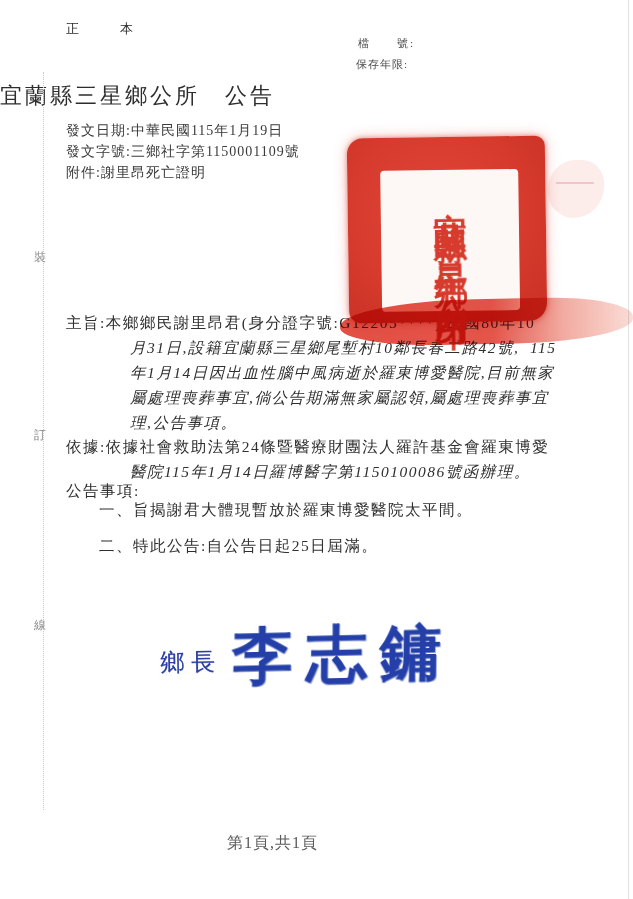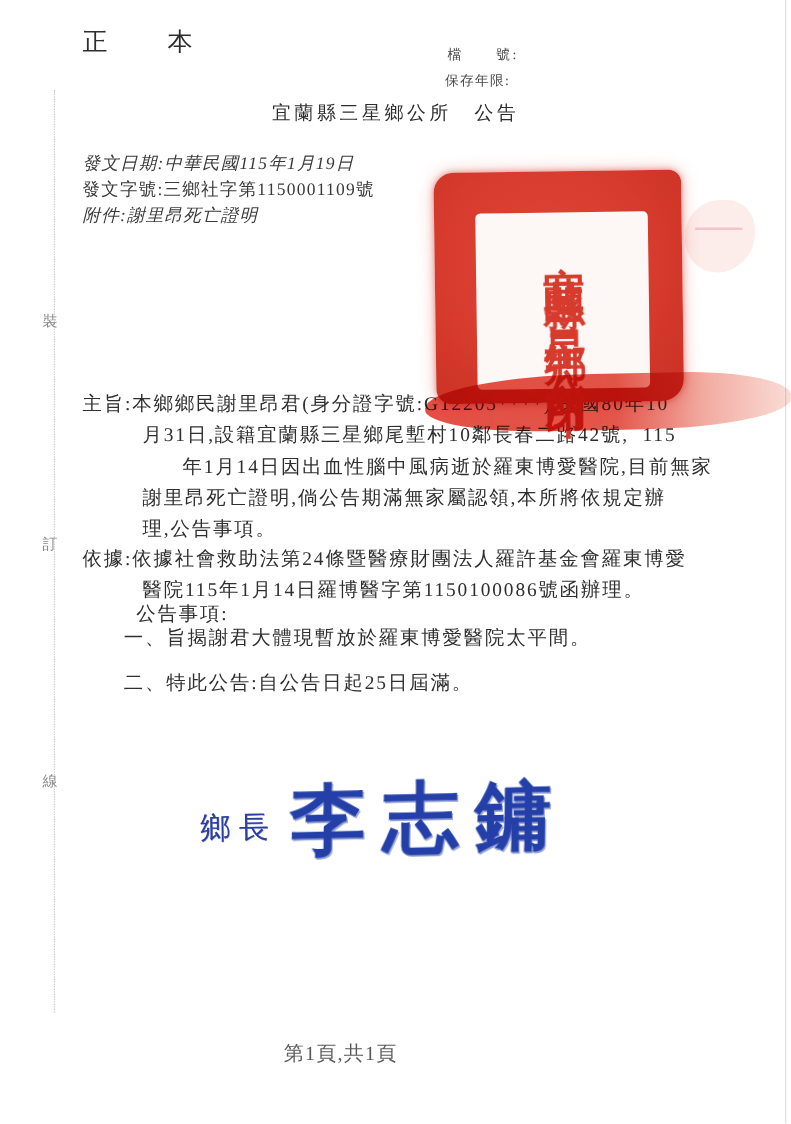--- a/index.html
+++ b/index.html
@@ -7,39 +7,39 @@
     width:633px;height:899px;
     background:#ffffff;
     font-family:"Liberation Serif","DejaVu Serif",serif;
     color:#333;
     position:relative;
     overflow:hidden;
   }
   .abs{position:absolute;}
 
   
-  .copy-label{left:66px;top:20px;font-size:20px;letter-spacing:14px;color:#2e2e2e;}
+  .copy-label{left:66px;top:20px;font-size:13px;letter-spacing:14px;color:#2e2e2e;}
   .file-no{left:358px;top:36px;font-size:11px;color:#4a4a4a;letter-spacing:2px;}
   .retention{left:356px;top:57px;font-size:11px;color:#4a4a4a;letter-spacing:1px;}
-  .doc-title{left:0;top:81px;width:633px;text-align:center;font-size:15px;letter-spacing:3px;color:#2d2d2d;}
+  .doc-title{left:0;top:81px;width:633px;font-size:22px;letter-spacing:3px;color:#2d2d2d;}
 
   
   .meta{left:66px;font-size:14px;color:#3a3a3a;letter-spacing:1px;white-space:pre;}
-  .meta1{top:122px;font-style:italic;} .meta2{top:143px;} .meta3{top:164px;font-style:italic;}
+  .meta1{top:122px;} .meta2{top:143px;} .meta3{top:164px;}
 
   
   .bind-line{left:43px;top:72px;height:738px;width:0;border-left:1px dotted #c9c9c9;}
   .bind-char{left:34px;font-size:12px;color:#8a8a8a;}
   .bind-zh1{top:249px;} .bind-zh2{top:427px;} .bind-zh3{top:617px;}
 
   
   .body-line{position:absolute;font-size:15.5px;letter-spacing:1.5px;color:#2f2f2f;white-space:pre;z-index:1;}
-  .ind-label{left:66px;} .ind-cont{left:114px;} .ind-item{left:99px;}
-  .bl0{top:313px;} .bl1{top:338px;} .bl2{top:363px;margin-left:32px;} .bl3{top:388px;} .bl4{top:413px;}
-  .bl5{top:437px;} .bl6{top:462px;} .bl7{top:481px;margin-left:43px;} .bl8{top:500px;} .bl9{top:536px;}
+  .ind-label{left:66px;} .ind-cont{left:130px;font-style:italic;} .ind-item{left:99px;}
+  .bl0{top:313px;} .bl1{top:338px;} .bl2{top:363px;} .bl3{top:388px;} .bl4{top:413px;}
+  .bl5{top:437px;} .bl6{top:462px;} .bl7{top:481px;} .bl8{top:500px;} .bl9{top:536px;}
 
   
   .seal{
     left:348px;top:137px;width:198px;height:185px;z-index:2;
     background:radial-gradient(circle at 45% 40%, #e04637 0%, #d63b2d 55%, #c93023 100%);
     border-radius:16px 10px 18px 12px;
     transform:rotate(-0.8deg);
     box-shadow:0 0 5px rgba(214,59,45,.55), 0 0 14px rgba(214,59,45,.3);
   }
   .seal-inner{
@@ -107,21 +107,21 @@
 <div class="abs bind-line"></div>
 <div class="abs bind-char bind-zh1">裝</div>
 <div class="abs bind-char bind-zh2">訂</div>
 <div class="abs bind-char bind-zh3">線</div>
 
 <div class="abs seal-haze"></div>
 
 <div class="body-line ind-label bl0">主旨:本鄉鄉民謝里昂君(身分證字號:G12205****),民國80年10</div>
 <div class="body-line ind-cont bl1">月31日,設籍宜蘭縣三星鄉尾塹村10鄰長春二路42號,  115</div>
 <div class="body-line ind-cont bl2">年1月14日因出血性腦中風病逝於羅東博愛醫院,目前無家</div>
-<div class="body-line ind-cont bl3">謝里昂死亡證明,倘公告期滿無家屬認領,本所將依規定辦</div>
+<div class="body-line ind-cont bl3">屬處理喪葬事宜,倘公告期滿無家屬認領,屬處理喪葬事宜</div>
 <div class="body-line ind-cont bl4">理,公告事項。</div>
 <div class="body-line ind-label bl5">依據:依據社會救助法第24條暨醫療財團法人羅許基金會羅東博愛</div>
 <div class="body-line ind-cont bl6">醫院115年1月14日羅博醫字第1150100086號函辦理。</div>
 <div class="body-line ind-label bl7">公告事項:</div>
 <div class="body-line ind-item bl8">一、旨揭謝君大體現暫放於羅東博愛醫院太平間。</div>
 <div class="body-line ind-item bl9">二、特此公告:自公告日起25日屆滿。</div>
 
 <div class="abs seal">
   <div class="seal-inner">
     <div class="seal-text">

